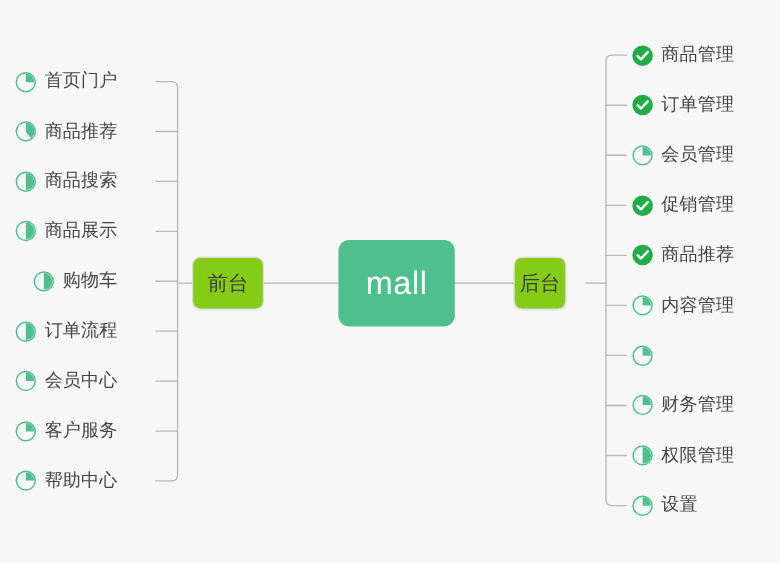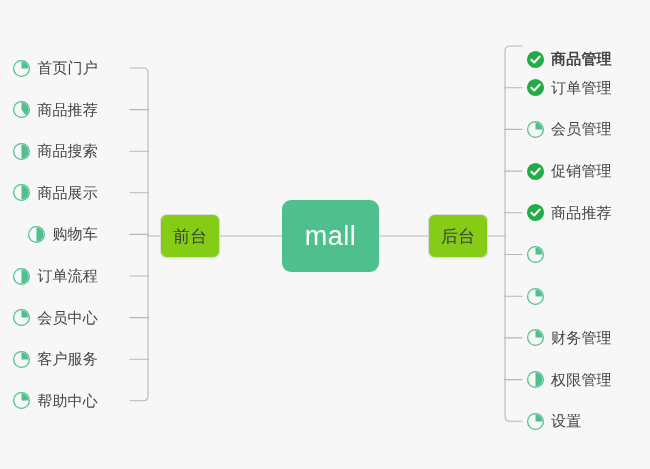--- a/index.html
+++ b/index.html
@@ -83,21 +83,21 @@
     border: none;
     color: #ffffff;
     font-size: 27px;
     border-radius: 9px;
     box-shadow: none;
     letter-spacing: 0.5px;
   }
 
   #node-front { left: 160px; top: 214px; width: 60px; height: 44px; }
   #node-root  { left: 282px; top: 200px; width: 97px; height: 72px; }
-  #node-back  { left: 428px; top: 214px; width: 60px; height: 44px; font-family: Liberation Mono, monospace; }
+  #node-back  { left: 428px; top: 214px; width: 44px; height: 44px; font-family: Liberation Mono, monospace; }
 </style>
 </head>
 <body>
 
 <div id="mindmap">
 
   <svg id="connectors" viewBox="0 0 650 469" width="650" height="469">
       <path d="M 130 68 L 143 68 Q 148 68 148 73 L 148 395.8 Q 148 400.8 143 400.8 L 130 400.8"></path>
       <path d="M 130 109.6 L 148 109.6"></path>
       <path d="M 130 151.2 L 148 151.2"></path>
@@ -199,21 +199,21 @@
           <svg viewBox="0 0 20 20">
             <circle cx="10" cy="10" r="8.3" fill="none" stroke="#4FC08D" stroke-width="1.3"></circle>
             <path d="M 10 10 L 10 2.5999999999999996 A 7.4 7.4 0 0 1 17.4 10 Z" fill="#4FC08D"></path>
           </svg>
         </span>
         <span class="leaf-label">帮助中心</span>
       </div>
     </div>
 
   <div id="right-leaves">
-      <div class="leaf right" style="top: 46px; font-weight: bold;">
+      <div class="leaf right" style="top: 33px;">
         <span class="status-icon">
           <svg viewBox="0 0 20 20">
             <circle cx="10" cy="10" r="9" fill="#22AC47"></circle>
             <path d="M5.6 10.2 L8.6 13.1 L14.5 6.8" fill="none" stroke="#ffffff" stroke-width="2.1" stroke-linecap="round" stroke-linejoin="round"></path>
           </svg>
         </span>
         <span class="leaf-label">商品管理</span>
       </div>
       <div class="leaf right" style="top: 74.7px;">
         <span class="status-icon">
@@ -251,20 +251,21 @@
         </span>
         <span class="leaf-label">商品推荐</span>
       </div>
       <div class="leaf right" style="top: 241.5px;">
         <span class="status-icon">
           <svg viewBox="0 0 20 20">
             <circle cx="10" cy="10" r="8.3" fill="none" stroke="#4FC08D" stroke-width="1.3"></circle>
             <path d="M 10 10 L 10 2.5999999999999996 A 7.4 7.4 0 0 1 17.4 10 Z" fill="#4FC08D"></path>
           </svg>
         </span>
+        <span class="leaf-label">内容管理</span>
       </div>
       <div class="leaf right" style="top: 283.2px;">
         <span class="status-icon">
           <svg viewBox="0 0 20 20">
             <circle cx="10" cy="10" r="8.3" fill="none" stroke="#4FC08D" stroke-width="1.3"></circle>
             <path d="M 10 10 L 10 2.5999999999999996 A 7.4 7.4 0 0 1 17.4 10 Z" fill="#4FC08D"></path>
           </svg>
         </span>
       </div>
       <div class="leaf right" style="top: 324.9px;">

